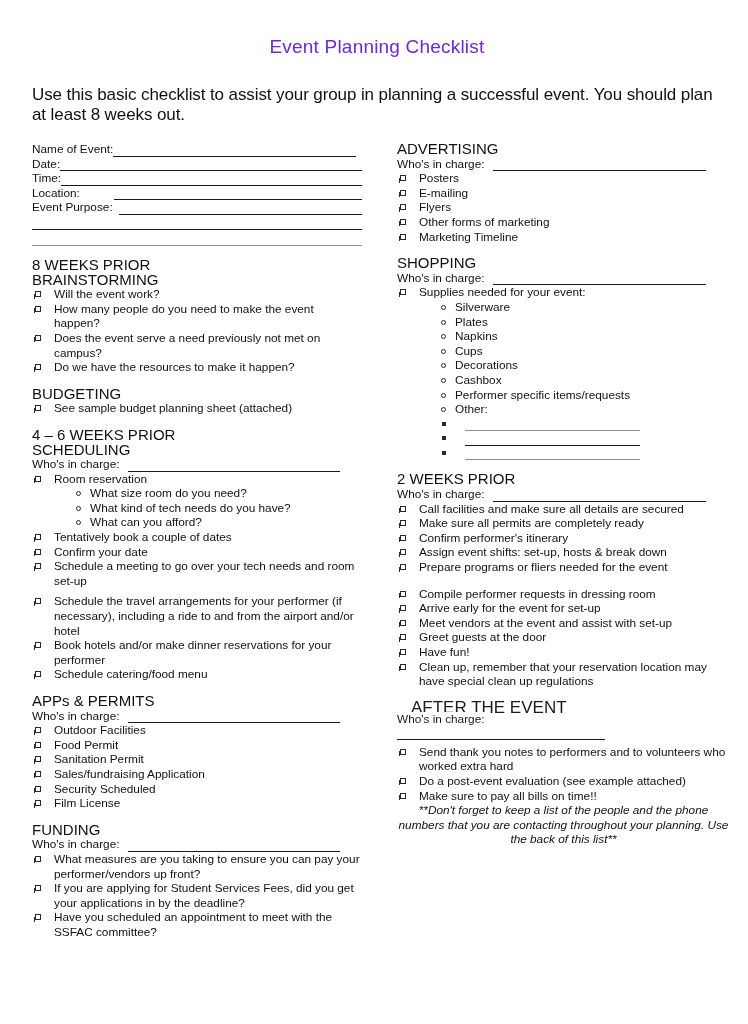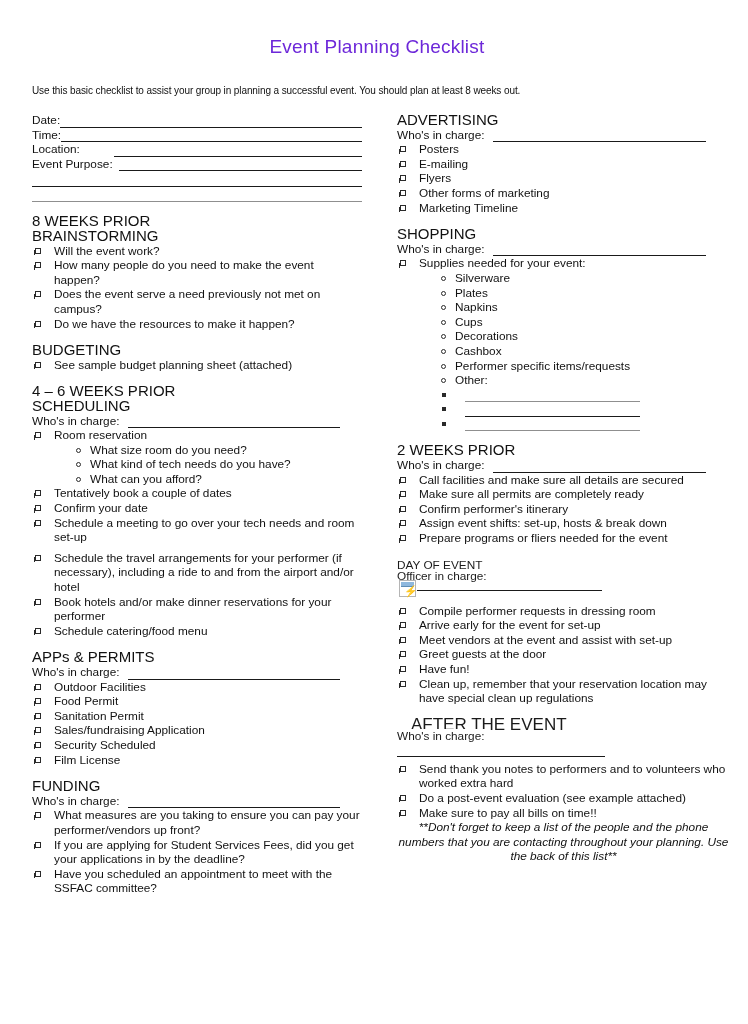--- a/index.html
+++ b/index.html
@@ -24,21 +24,21 @@
   }
   .doc-title {
     text-align: center;
     font-size: 19px;
     font-weight: normal;
     letter-spacing: 0.2px;
     margin: 8px 0 0 0;
     color: #6d28d9;
   }
   .intro {
-    font-size: 10px;
+    font-size: 17px;
     margin-top: 27px;
     margin-bottom: 1px;
     color: #111;
     letter-spacing: -0.1px;
   }
   .columns {
     display: flex;
     margin-top: 17px;
     align-items: flex-start;
   }
@@ -276,20 +276,25 @@
 
   <h1 class="doc-title">Event Planning Checklist</h1>
 
   <p class="intro">Use this basic checklist to assist your group in planning a successful event. You should plan at least 8 weeks out.</p>
 
   <div class="columns">
 
     <div class="col-left">
 
       <div>
+        <div class="field-row">
+          <span class="field-label">Name of Event:</span>
+          <span class="field-rule"></span>
+          <span class="field-spacer" style="width:6px"></span>
+        </div>
         <div class="field-row">
           <span class="field-label">Date:</span>
           <span class="field-rule"></span>
         </div>
         <div class="field-row">
           <span class="field-label">Time:</span>
           <span class="field-rule"></span>
         </div>
         <div class="field-row">
           <span class="field-label">Location:</span>
@@ -442,29 +447,20 @@
         <div class="chk"><span class="box"></span><span>Call facilities and make sure all details are secured</span></div>
         <div class="chk"><span class="box"></span><span>Make sure all permits are completely ready</span></div>
         <div class="chk"><span class="box"></span><span>Confirm performer's itinerary</span></div>
         <div class="chk"><span class="box"></span><span>Assign event shifts: set-up, hosts &amp; break down</span></div>
         <div class="chk"><span class="box"></span><span>Prepare programs or fliers needed for the event</span></div>
       </div>
 
       <div class="gap-line"></div>
 
       <div>
-        <div class="overlap-group">
-          <div class="dayhead">DAY OF EVENT</div>
-          <div class="officer">Officer in charge:</div>
-          <div class="officer-rule"></div>
-          <div class="broken-img">
-            <span class="bar"></span>
-            <span class="bolt">⚡</span>
-          </div>
-        </div>
         <div class="chk"><span class="box"></span></div>
         <div class="chk"><span class="box"></span><span>Compile performer requests in dressing room</span></div>
         <div class="chk"><span class="box"></span><span>Arrive early for the event for set-up</span></div>
         <div class="chk"><span class="box"></span><span>Meet vendors at the event and assist with set-up</span></div>
         <div class="chk"><span class="box"></span><span>Greet guests at the door</span></div>
         <div class="chk"><span class="box"></span><span>Have fun!</span></div>
         <div class="chk"><span class="box"></span><span>Clean up, remember that your reservation location may have special clean up regulations</span></div>
       </div>
 
       <div class="gap-line"></div>

